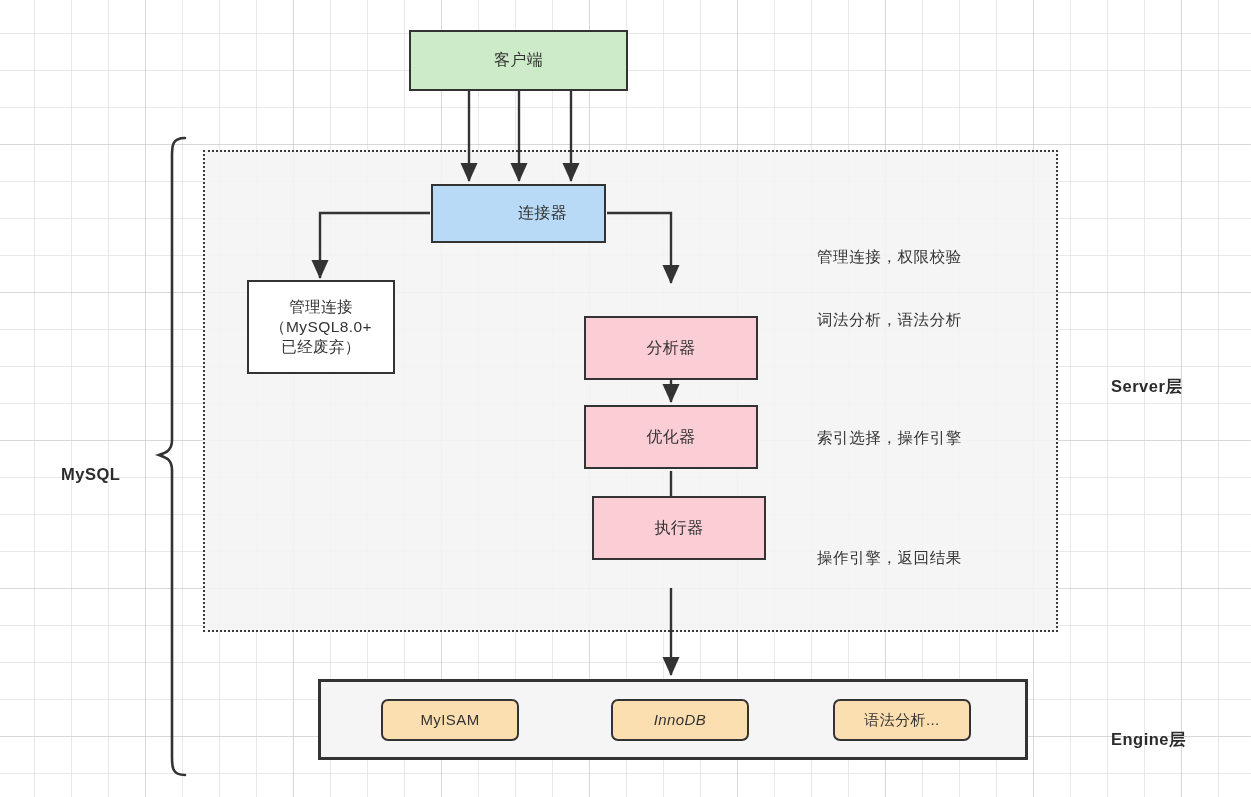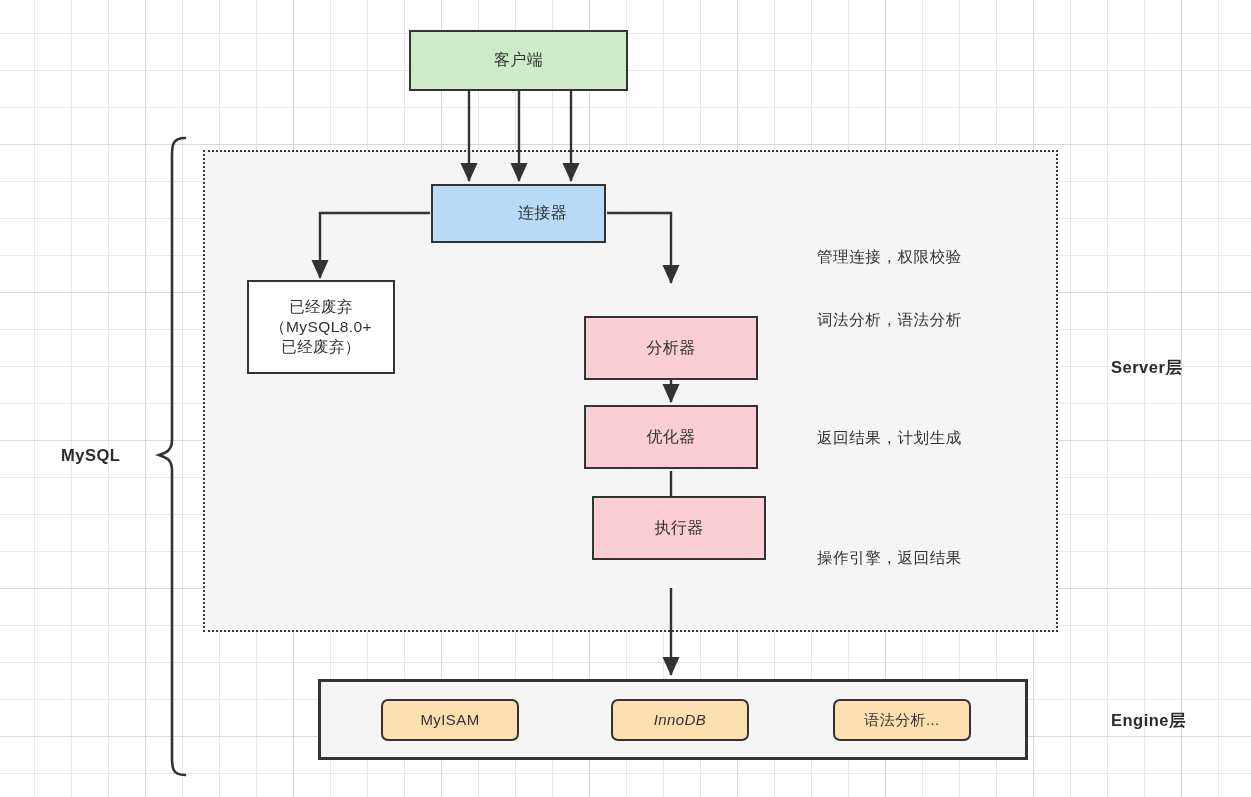--- a/index.html
+++ b/index.html
@@ -81,20 +81,21 @@
     letter-spacing: 0.6px;
     white-space: nowrap;
   }
   .layer-label {
     position: absolute;
     color: #2b2b2b;
     font-size: 16.5px;
     font-weight: bold;
     letter-spacing: 0.5px;
     white-space: nowrap;
+    margin-top: 19px;
   }
   .cache-line { display: block; }
 </style>
 </head>
 <body>
 
 <div id="canvas">
 
   <div class="server-zone" style="left:203px; top:150px; width:855px; height:482px;"></div>
 
@@ -131,21 +132,21 @@
 
   <div class="node node-client" style="left:409px; top:30px; width:219px; height:61px;">
     <span>客户端</span>
   </div>
 
   <div class="node node-connector" style="left:431px; top:184px; width:175px; height:59px;">
     <span>连接器</span>
   </div>
 
   <div class="node node-cache" style="left:247px; top:280px; width:148px; height:94px; flex-direction:column;">
-    <span class="cache-line">已经废弃</span>
+    <span class="cache-line">管理连接</span>
     <span class="cache-line">（MySQL8.0+</span>
     <span class="cache-line">已经废弃）</span>
   </div>
 
   <div class="node node-pink" style="left:584px; top:286px; width:174px; height:64px;margin-top:30px;">
     <span>分析器</span>
   </div>
 
   <div class="node node-pink" style="left:584px; top:405px; width:174px; height:64px;">
     <span>优化器</span>
@@ -160,20 +161,20 @@
   </div>
   <div class="node node-engine" style="left:611px; top:699px; width:138px; height:42px;font-style:italic;">
     <span>InnoDB</span>
   </div>
   <div class="node node-engine" style="left:833px; top:699px; width:138px; height:42px;">
     <span>语法分析...</span>
   </div>
 
   <div class="annotation" style="left:817px; top:213px;margin-top:34px;">管理连接，权限校验</div>
   <div class="annotation" style="left:817px; top:310px;">词法分析，语法分析</div>
-  <div class="annotation" style="left:817px; top:428px;">返回结果，计划生成</div>
+  <div class="annotation" style="left:817px; top:428px;">索引选择，操作引擎</div>
   <div class="annotation" style="left:817px; top:548px;">操作引擎，返回结果</div>
 
   <div class="layer-label" style="left:61px; top:446px;">MySQL</div>
   <div class="layer-label" style="left:1111px; top:357px;">Server层</div>
   <div class="layer-label" style="left:1111px; top:710px;">Engine层</div>
 
 </div>
 
 </body></html>

